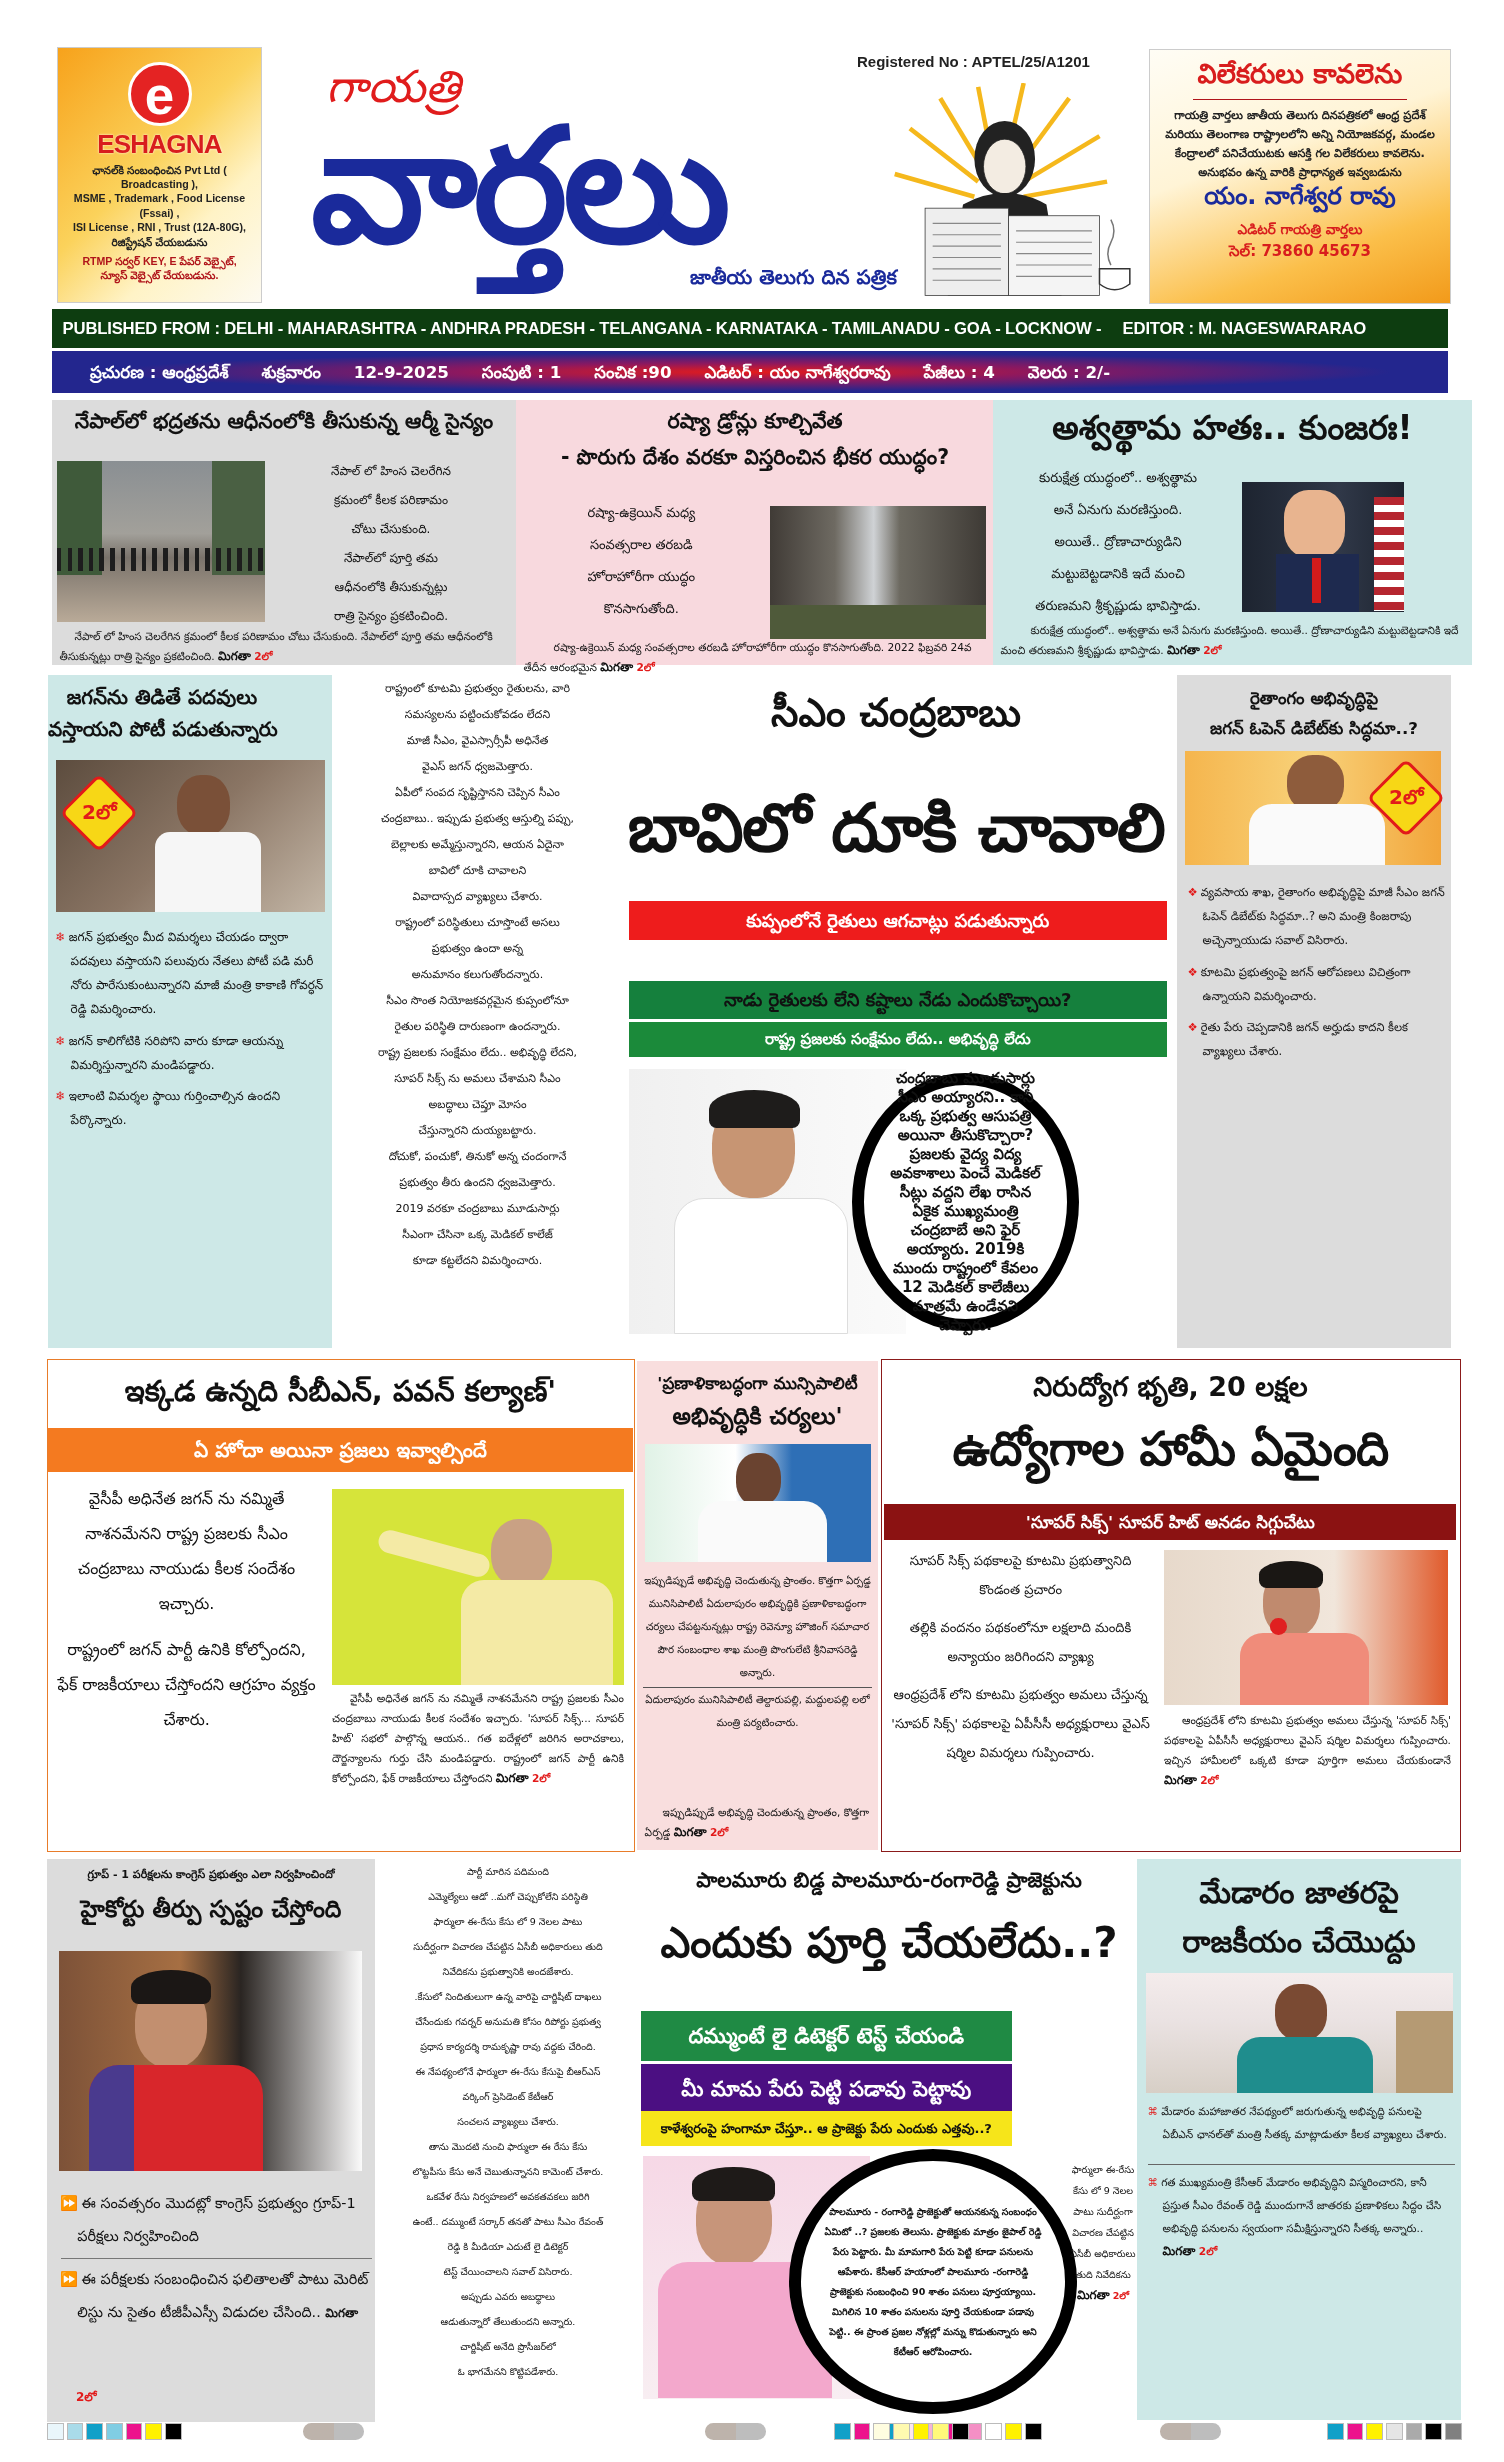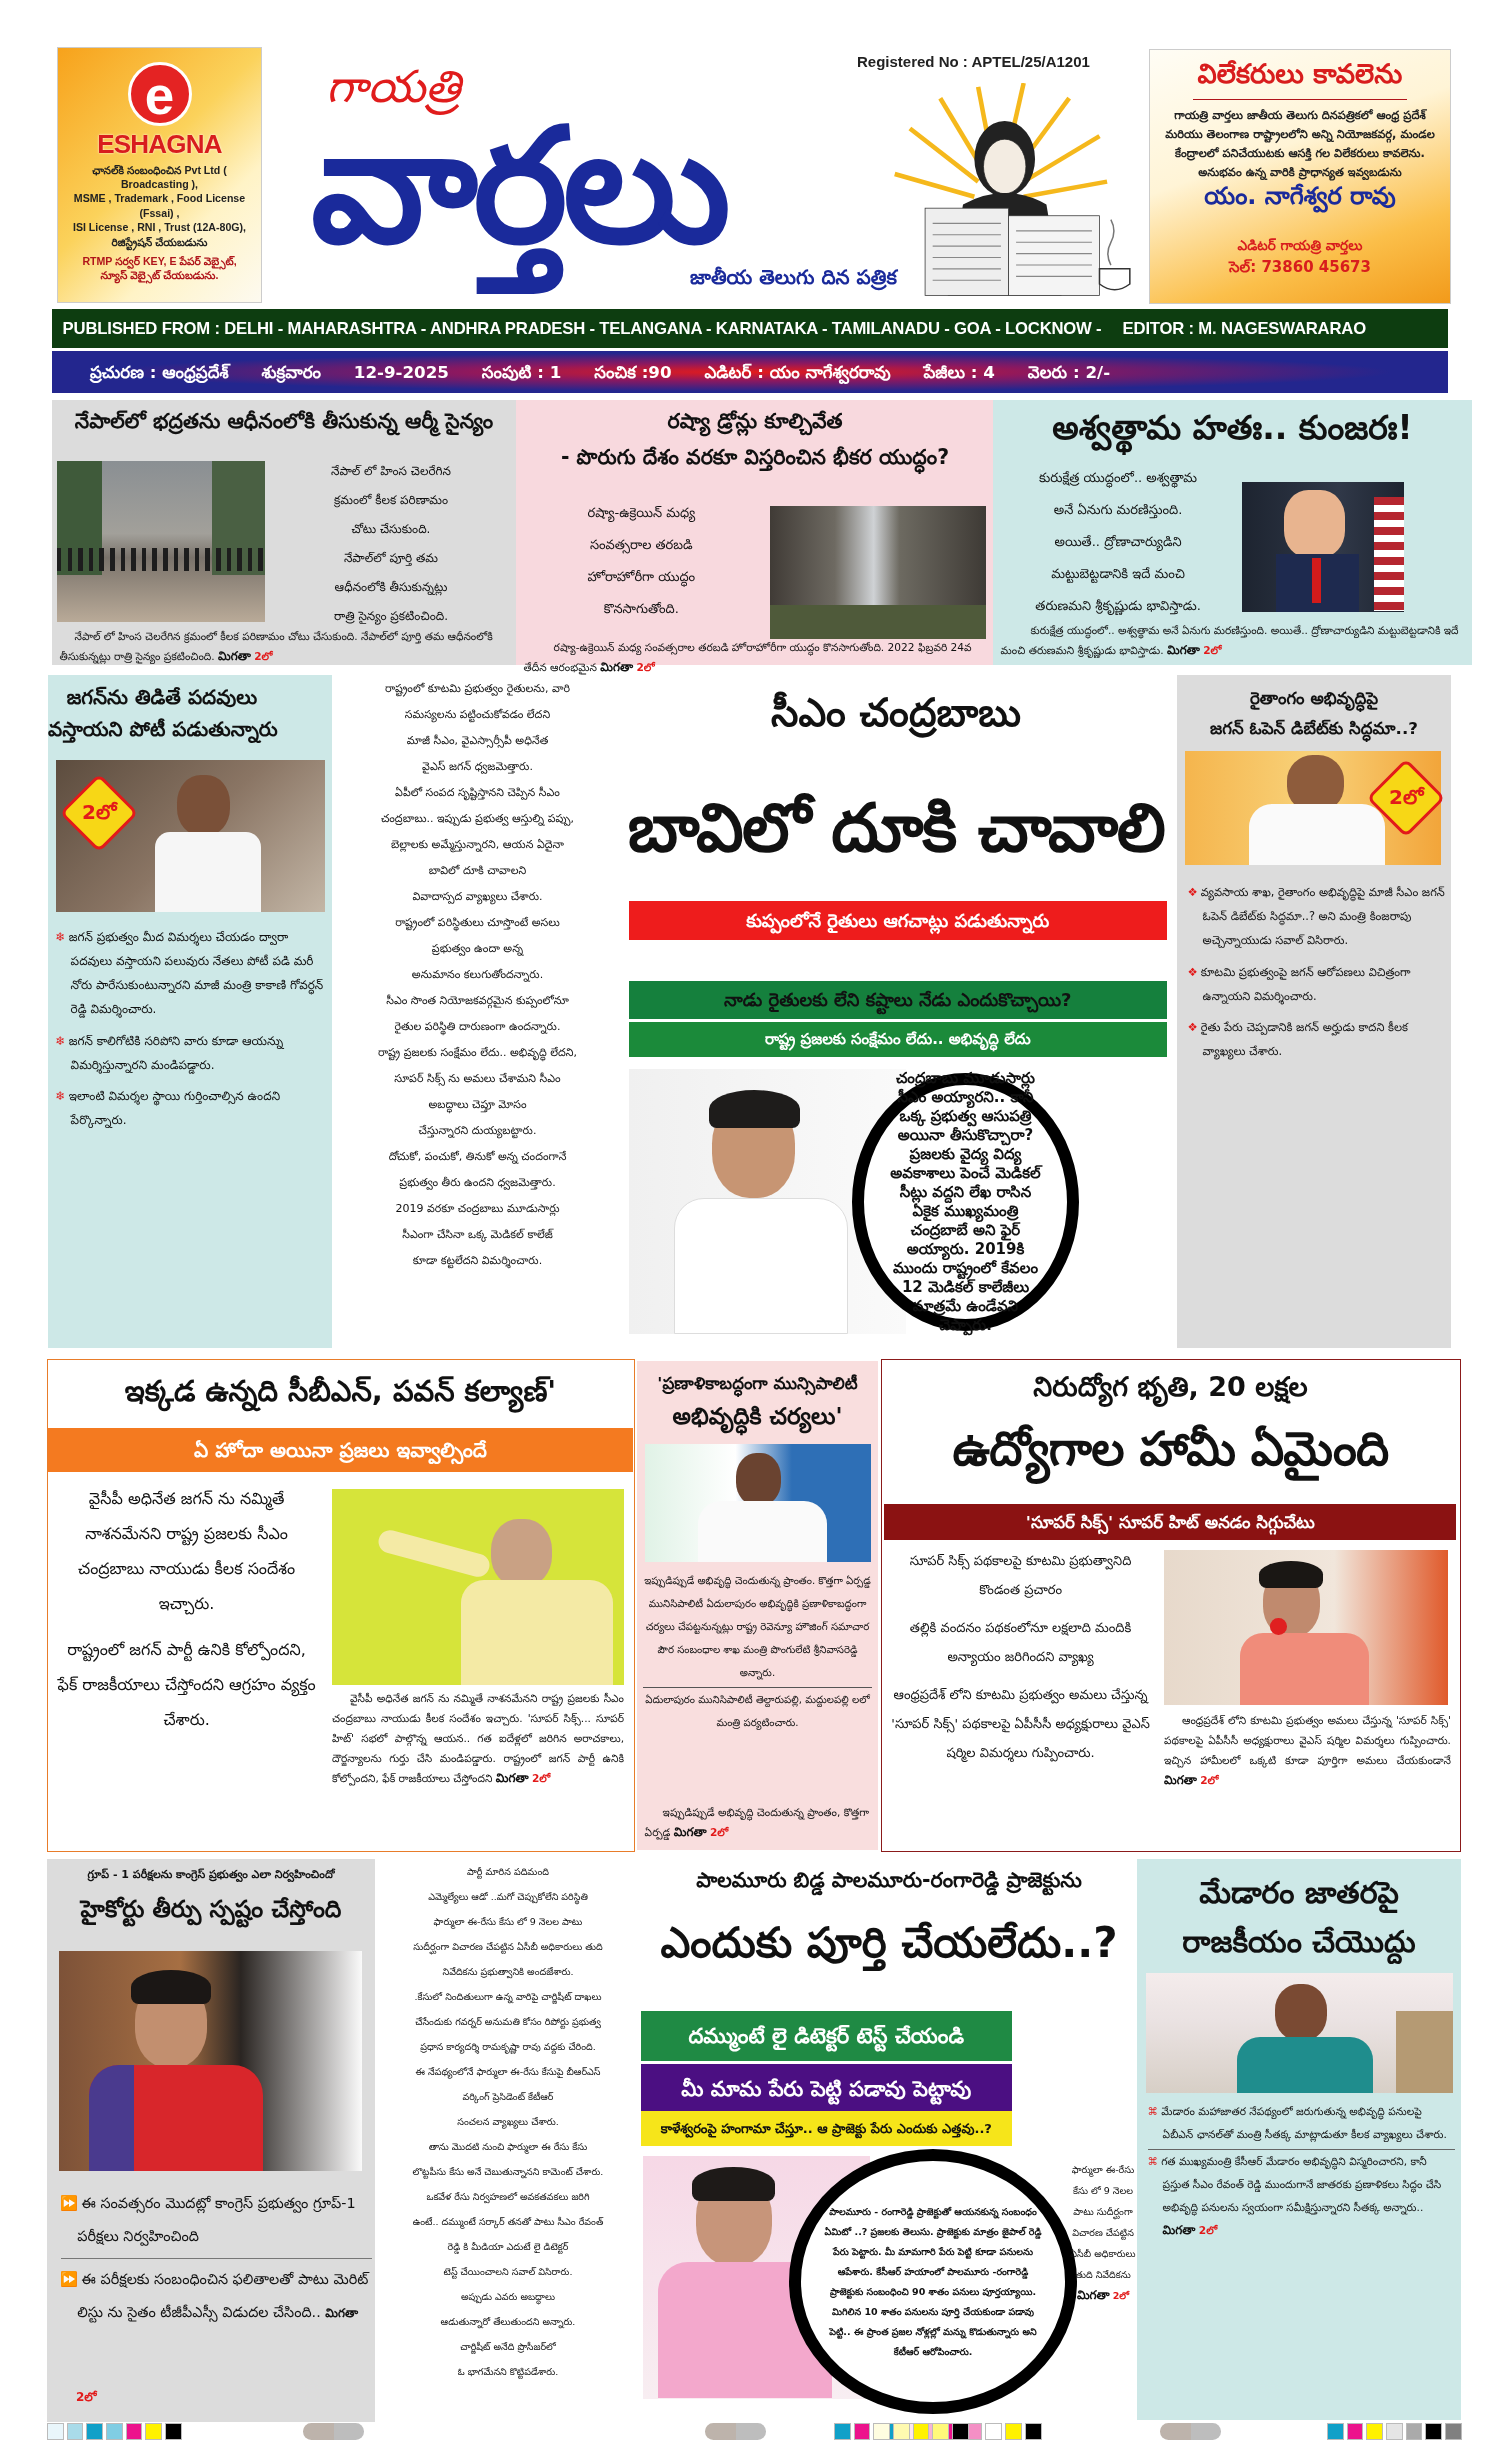--- a/index.html
+++ b/index.html
@@ -14,21 +14,21 @@
 .masthead{left:311px;top:45px;width:546px;height:258px}
 .mast-small{position:absolute;left:15px;top:15px;font:italic 45px "DejaVu Serif",serif;color:#e01c1c}
 .mast-big{position:absolute;left:0;top:61px;font:bold 159px/159px "DejaVu Sans",sans-serif;color:#1a2a9b;letter-spacing:-4.5px}
 .mast-tag{position:absolute;left:379px;top:220px;font:bold 20px "DejaVu Sans",sans-serif;color:#1a2a9b;white-space:nowrap}
 .regno{left:857px;top:53px;font:bold 15px "Liberation Sans",sans-serif;color:#222}
 .reader{left:872px;top:83px;width:273px;height:220px}
 .ad-right{left:1149px;top:49px;width:302px;height:255px;background:linear-gradient(160deg,#fffdf5 0%,#fff4d6 40%,#fbbf4a 75%,#f29a1a 100%);border:0.8px solid #ccc;text-align:center;padding-top:7.6px}
 .ad-right .t1{font:bold 27px "DejaVu Sans",sans-serif;color:#d81d1d;border-bottom:1.5px solid #b0141a;display:inline-block;padding:0 4.5px 3px}
 .ad-right .t2{font:bold 11.4px/19px "DejaVu Sans",sans-serif;color:#222;padding:6px 4.5px 0}
 .ad-right .t3{font:bold 24px "DejaVu Sans",sans-serif;color:#1a2a9b;}
-.ad-right .t4{font:bold 13.6px "DejaVu Sans",sans-serif;color:#d81d1d;margin-top:21px}
+.ad-right .t4{font:bold 13.6px "DejaVu Sans",sans-serif;color:#d81d1d;margin-top:5px}
 .ad-right .t5{font:bold 15px "DejaVu Sans",sans-serif;color:#d81d1d;margin-top:1.5px}
 .strip-green{left:52px;top:309px;width:1396px;height:39px;background:#0d3d10;color:#fff;font:bold 16.7px/39px "Liberation Sans",sans-serif;padding-left:10.6px;letter-spacing:-0.2px;white-space:nowrap;overflow:hidden}
 .strip-green span{margin-right:16.7px}
 .strip-date{left:52px;top:351px;width:1396px;height:42px;background:radial-gradient(ellipse at 50% 50%,#e41b1b 0%,#8b1860 30%,#23268e 65%,#23268e 100%);color:#fff;font:bold 16.7px/42px "DejaVu Sans",sans-serif;text-align:left;padding-left:38px;white-space:nowrap}
 .strip-date span{margin-right:27px}
 .box{position:absolute}
 .grey{background:#dcdcdc}
 .pink{background:#f8d9de}
 .teal{background:#cde8e7}
 .lpink{background:#f9dede}
@@ -382,21 +382,21 @@
   <div class="hl" style="position:absolute;left:0;top:9px;width:324px;font-size:30px;line-height:49px">
     <div>మేడారం జాతరపై</div>
     <div>రాజకీయం చేయొద్దు</div>
   </div>
   <div class="photo" style="left:9px;top:114px;width:307px;height:120px;background:linear-gradient(180deg,#f4ecec 0%,#eae2e2 40%,#d7cfc6 100%)">
     <div style="position:absolute;left:129px;top:11.4px;width:52px;height:57px;background:#7a4a33;border-radius:45%"></div>
     <div style="position:absolute;left:91px;top:64px;width:136px;height:57px;background:#1f8d8d;border-radius:23px 23px 0 0"></div>
     <div style="position:absolute;left:250px;top:38px;width:57px;height:83px;background:#b59a73"></div>
   </div>
   <div style="position:absolute;left:10.6px;top:241px;width:307px;font-size:10.6px;line-height:23px">
-    <div style="padding-left:15px;text-indent:-15px;border-bottom:0.8px solid #666;padding-bottom:3px;margin-bottom:0"><span class="bullet">⌘</span><span>మేడారం మహాజాతర నేపథ్యంలో జరుగుతున్న అభివృద్ధి పనులపై ఏబీఎన్ ఛానల్‌తో మంత్రి సీతక్క మాట్లాడుతూ కీలక వ్యాఖ్యలు చేశారు.</span></div>
+    <div style="padding-left:15px;text-indent:-15px;border-bottom:0.8px solid #666;padding-bottom:18px;margin-bottom:6px"><span class="bullet">⌘</span><span>మేడారం మహాజాతర నేపథ్యంలో జరుగుతున్న అభివృద్ధి పనులపై ఏబీఎన్ ఛానల్‌తో మంత్రి సీతక్క మాట్లాడుతూ కీలక వ్యాఖ్యలు చేశారు.</span></div>
     <div style="padding-left:15px;text-indent:-15px"><span class="bullet">⌘</span><span>గత ముఖ్యమంత్రి కేసీఆర్ మేడారం అభివృద్ధిని విస్మరించారని, కానీ ప్రస్తుత సీఎం రేవంత్ రెడ్డి ముందుగానే జాతరకు ప్రణాళికలు సిద్ధం చేసి అభివృద్ధి పనులను స్వయంగా సమీక్షిస్తున్నారని సీతక్క అన్నారు..</span> <span class="migata">మిగతా</span> <span class="two">2లో</span></div>
   </div>
 </div>
 
 <div class="regmarks" style="left:47px;top:2423px">
     <div style="background: rgb(233, 246, 251);"></div>
     <div style="background: rgb(169, 219, 233);"></div>
     <div style="background: rgb(16, 160, 200);"></div>
     <div style="background: rgb(128, 205, 227);"></div>
     <div style="background: rgb(236, 19, 140);"></div>

